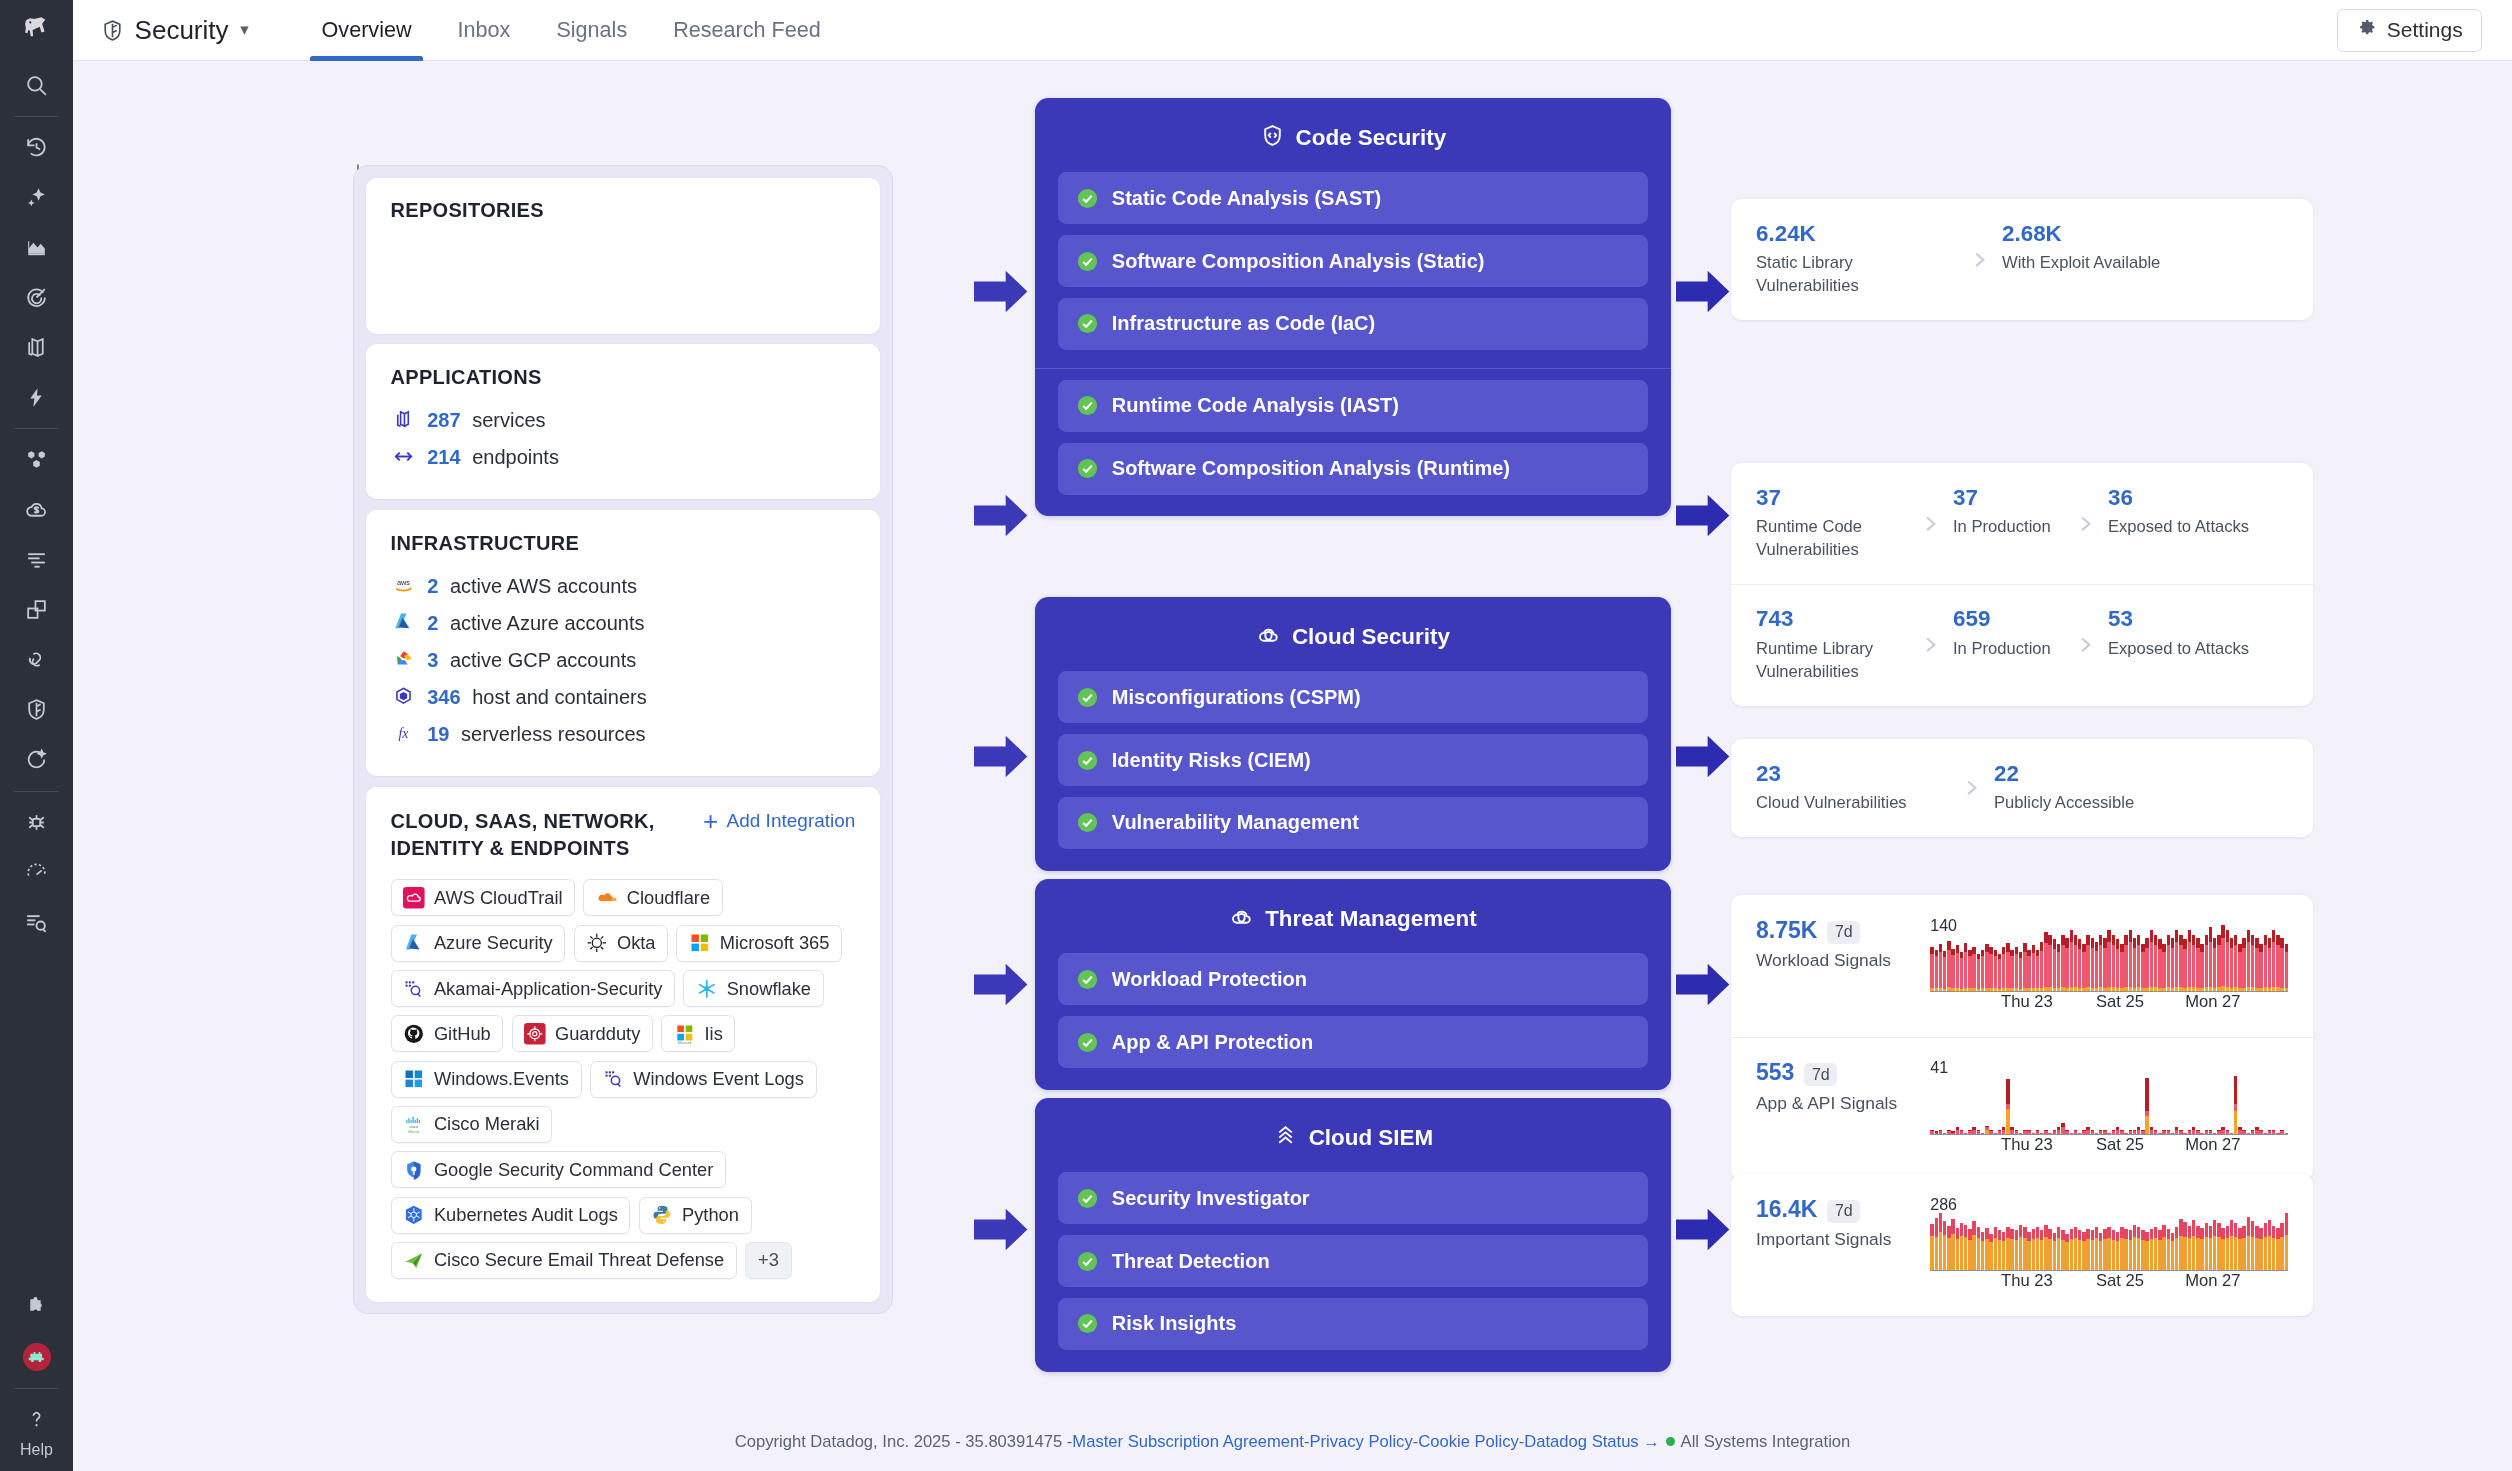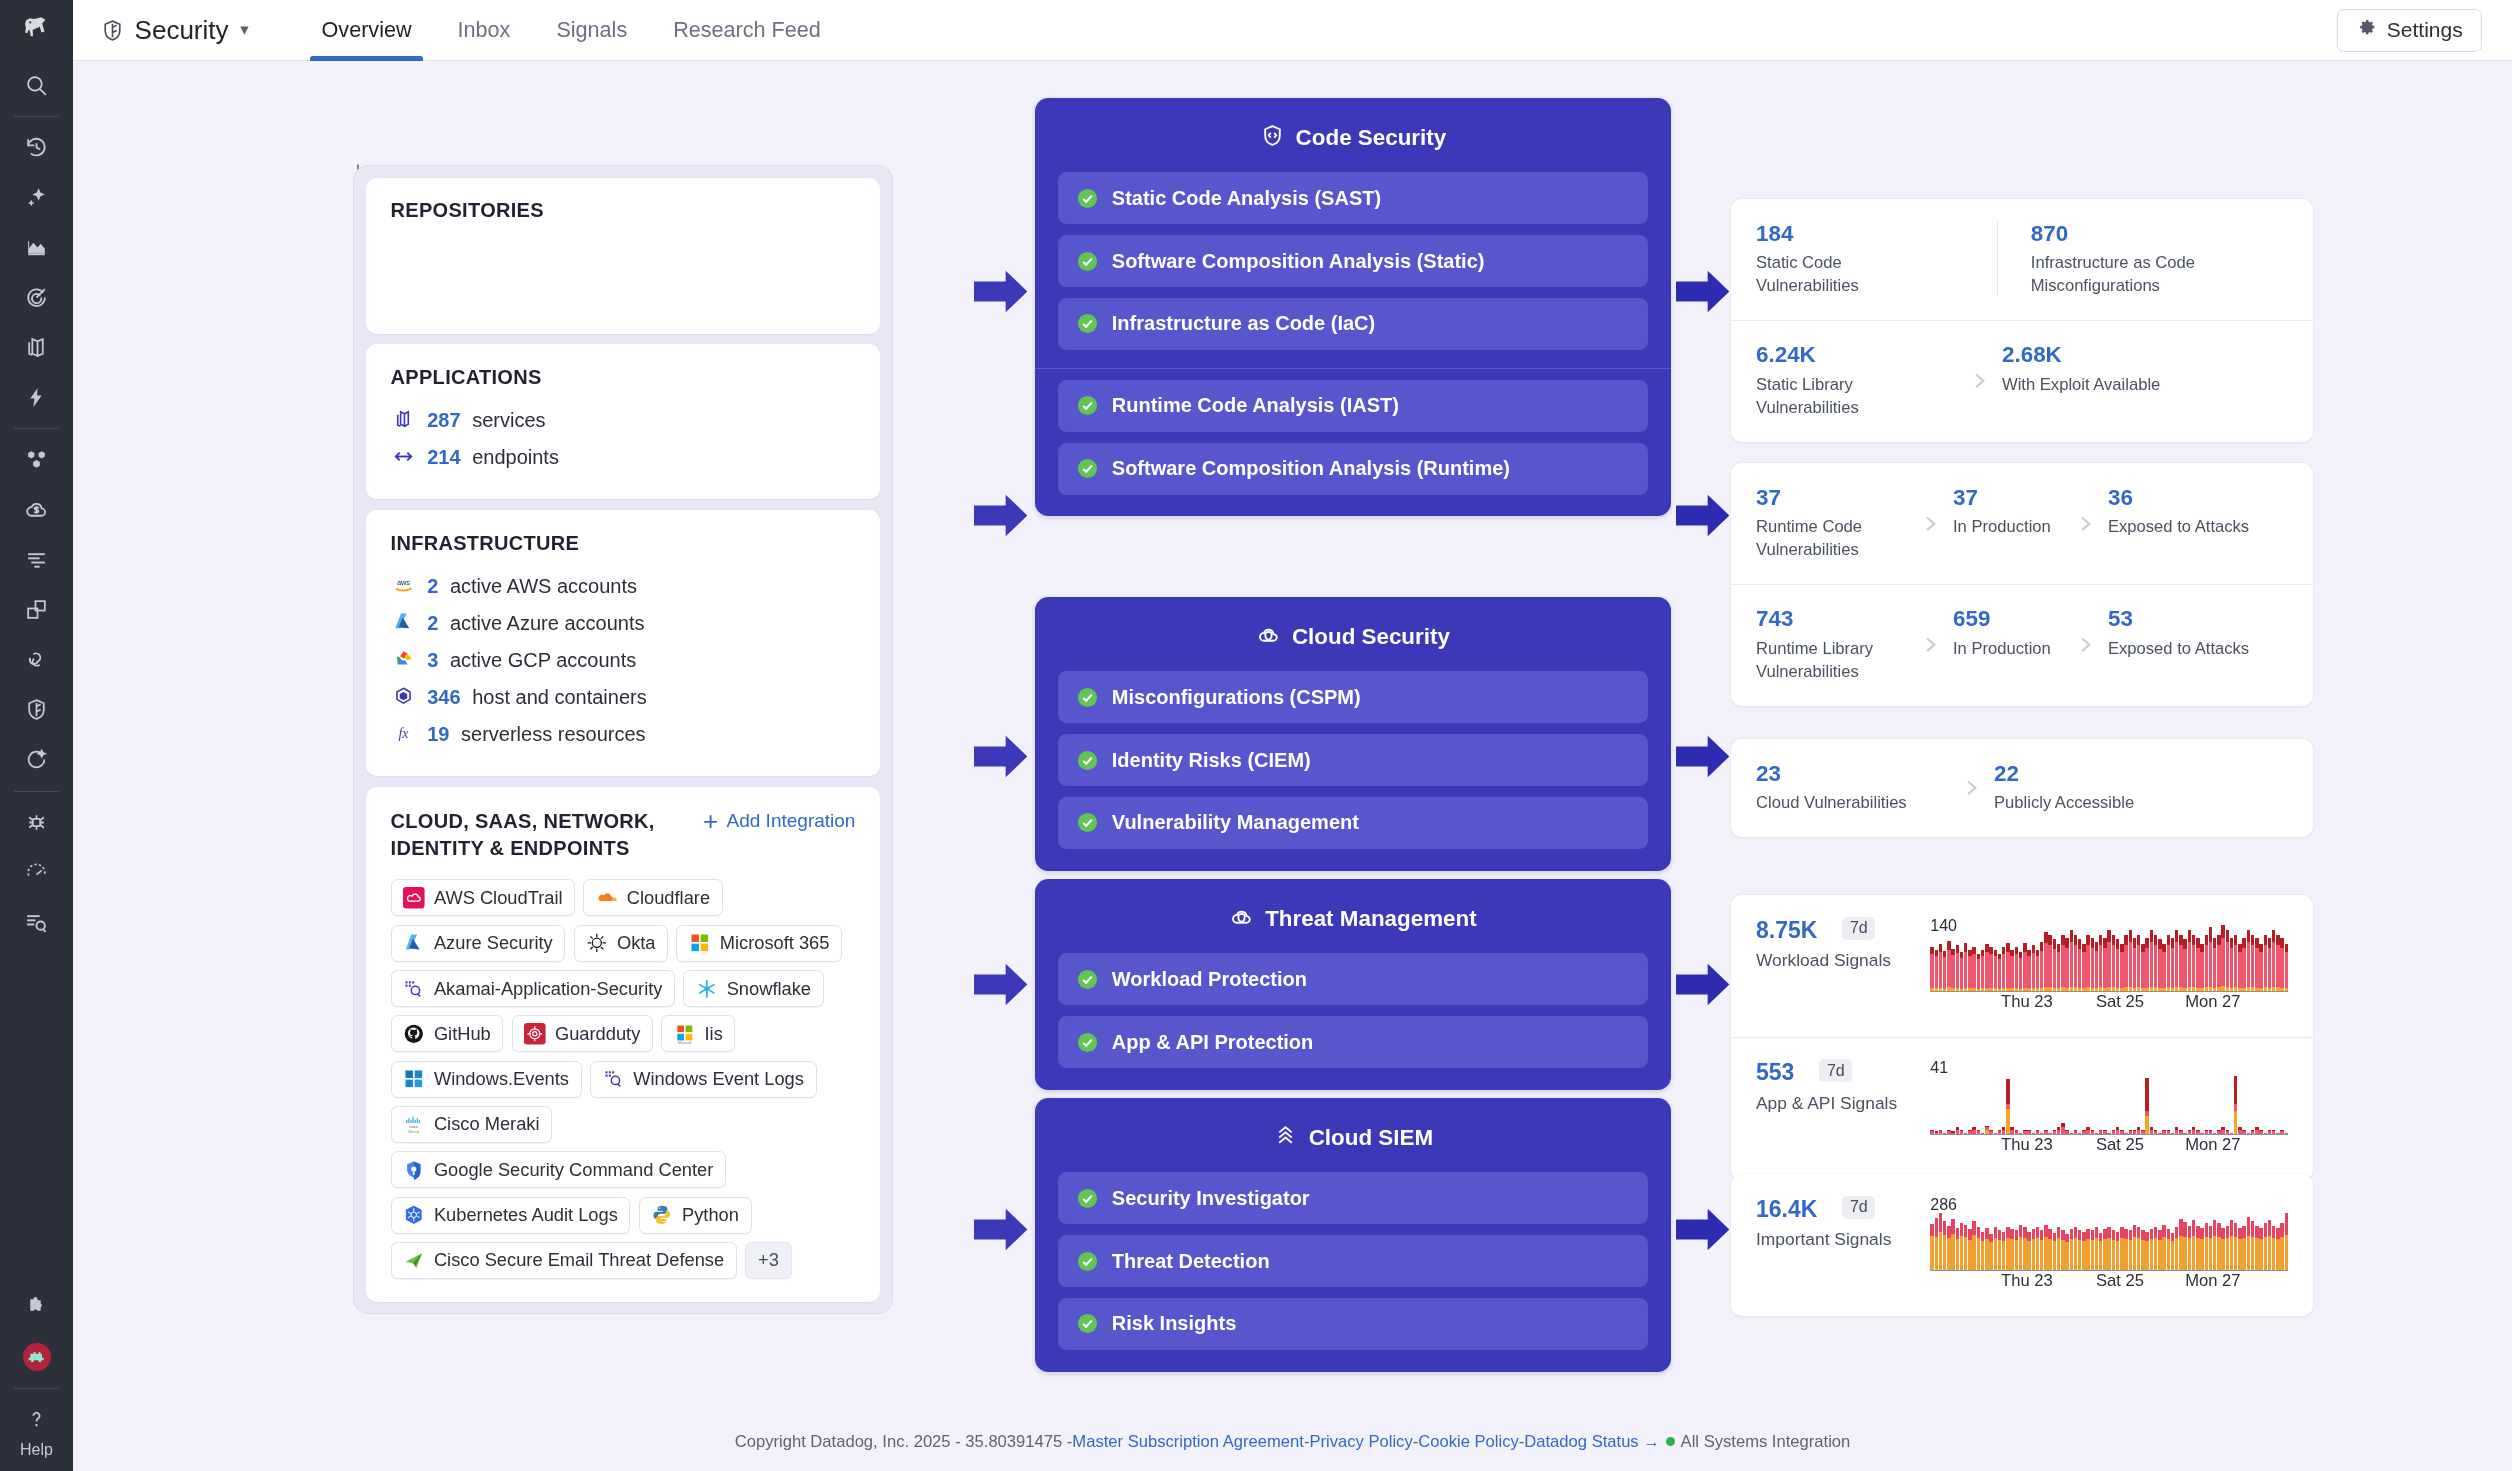--- a/index.html
+++ b/index.html
@@ -163,21 +163,21 @@
   .mcell .v{font-size:22.4px;font-weight:700;color:#3268c8;}
   .mcell .k{font-size:16.6px;color:#4a5160;line-height:1.38;max-width:166px;}
   .vrule{width:0.8px;background:#e3e3ec;align-self:stretch;margin:1.7px 0;}
   .mchev{display:flex;align-items:center;justify-content:center;width:47px;align-self:center;}
   .mchev svg{width:21.6px;height:21.6px;stroke:#c9cbd8;fill:none;stroke-width:2.4;}
 
   
   .srow{display:flex;align-items:flex-start;padding:21.6px 25px 16.6px 25px;gap:8.3px;}
   .srow + .srow{border-top:0.8px solid #ebebf2;}
   .s-left{width:166px;flex:0 0 166px;}
-  .s-top{display:flex;align-items:flex-start;gap:25px;}
+  .s-top{display:flex;align-items:flex-end;gap:10px;}
   .s-val{font-size:23px;font-weight:700;color:#3268c8;}
   .s-badge{
     background:#eceef3;color:#474d5c;border-radius:5px;
     font-size:16px;padding:2.5px 7.5px;
   }
   .s-lbl{font-size:17.4px;color:#4a5160;margin-top:6.6px;}
   .s-right{flex:1 1 auto;}
   .s-max{font-size:16px;color:#2b2f3a;margin-bottom:1.7px;}
   .s-plot{position:relative;height:56px;border-bottom:1.7px solid #8e8e9e;}
   .s-bars{position:absolute;left:0;right:0;bottom:0;height:56px;display:flex;align-items:flex-end;gap:0.8px;}
@@ -870,31 +870,20 @@
       <span class="chk"><svg viewBox="0 0 24 24">
             <circle cx="12" cy="12" r="10" fill="#61c454"></circle>
             <polyline points="7.5,12.4 10.6,15.4 16.5,9" fill="none" stroke="#fff" stroke-width="2.2"></polyline>
           </svg></span>
       <span class="t">Risk Insights</span>
     </div>
   </div>
 
   <div class="mcard" style="left:1658px;top:138px">
     <div class="mrow">
-      <div class="mcell" style="width:241px">
-        <span class="v">184</span>
-        <span class="k">Static Code Vulnerabilities</span>
-      </div>
-      <div class="vrule"></div>
-      <div class="mcell" style="margin-left:33px">
-        <span class="v">870</span>
-        <span class="k">Infrastructure as Code Misconfigurations</span>
-      </div>
-    </div>
-    <div class="mrow">
       <div class="mcell" style="width:199px">
         <span class="v">6.24K</span>
         <span class="k">Static Library Vulnerabilities</span>
       </div>
       <div class="mchev">
           <svg viewBox="0 0 24 24">
             <polyline points="9,5 17,12 9,19"></polyline>
           </svg>
         </div>
       <div class="mcell">

